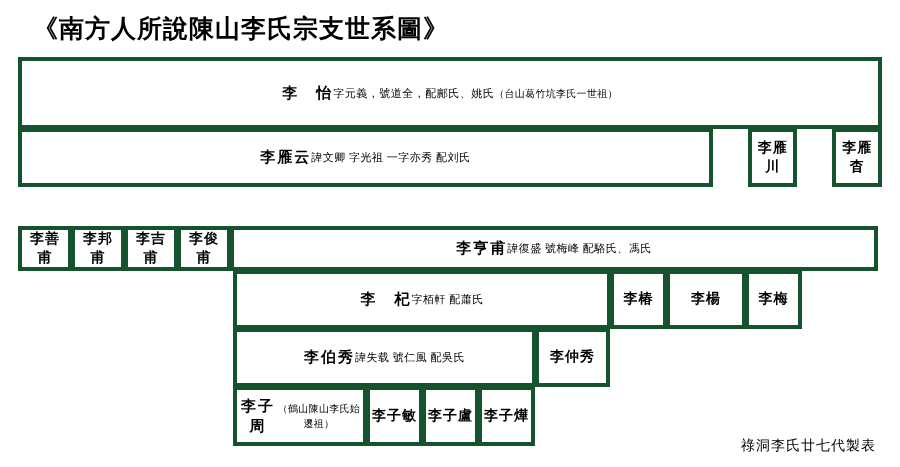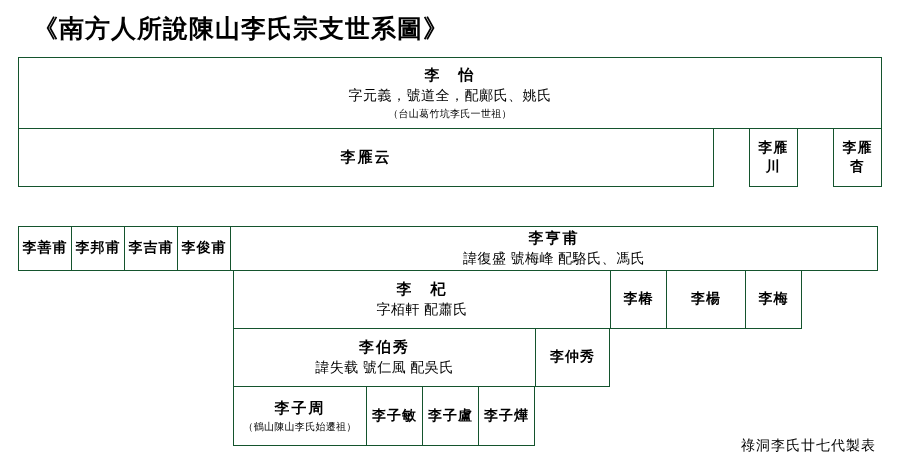--- a/index.html
+++ b/index.html
@@ -36,25 +36,25 @@
     width: 864px;
     height: 378px;
   }
   .row {
     display: flex;
     box-sizing: border-box;
     width: 100%;
   }
   .cell {
     box-sizing: border-box;
-    border: 1px solid #14532d;
+    border: 4px solid #14532d;
     margin-left: -1px;
     margin-top: -1px;
     display: flex;
-    flex-direction: column;
+    flex-direction: row;
     align-items: center;
     justify-content: center;
     text-align: center;
     padding: 2px 2px;
     overflow: hidden;
   }
   .cell:first-child { margin-left: 0; }
   .row:first-child .cell { margin-top: 0; }
   .spacer {
     box-sizing: border-box;
@@ -66,21 +66,21 @@
     letter-spacing: 2px;
     line-height: 1.35;
   }
   .nm-sm {
     font-weight: bold;
     font-size: 14px;
     letter-spacing: 1px;
     line-height: 1.3;
   }
   .sub {
-    font-size: 14px;
+    font-size: 11px;
     line-height: 1.5;
     letter-spacing: 0.5px;
   }
   .sub2 {
     font-size: 10px;
     line-height: 1.5;
     letter-spacing: 0.3px;
   }
   .footer {
     position: absolute;
@@ -110,20 +110,21 @@
       <div class="cell" style="width:864px">
         <div class="nm">李　怡</div>
         <div class="sub">字元義，號道全，配鄺氏、姚氏</div>
         <div class="sub2">（台山葛竹坑李氏一世祖）</div>
       </div>
     </div>
 
     <div class="row r2">
       <div class="cell" style="width:758px">
         <div class="nm">李雁云</div>
+        <div class="sub">諱文卿 字光祖 一字亦秀 配刘氏</div>
       </div>
       <div class="cell" style="width:53px">
         <div class="nm-sm">李雁川</div>
       </div>
       <div class="cell" style="width:53px">
         <div class="nm-sm">李雁杳</div>
       </div>
     </div>
 
     <div class="row r3">

